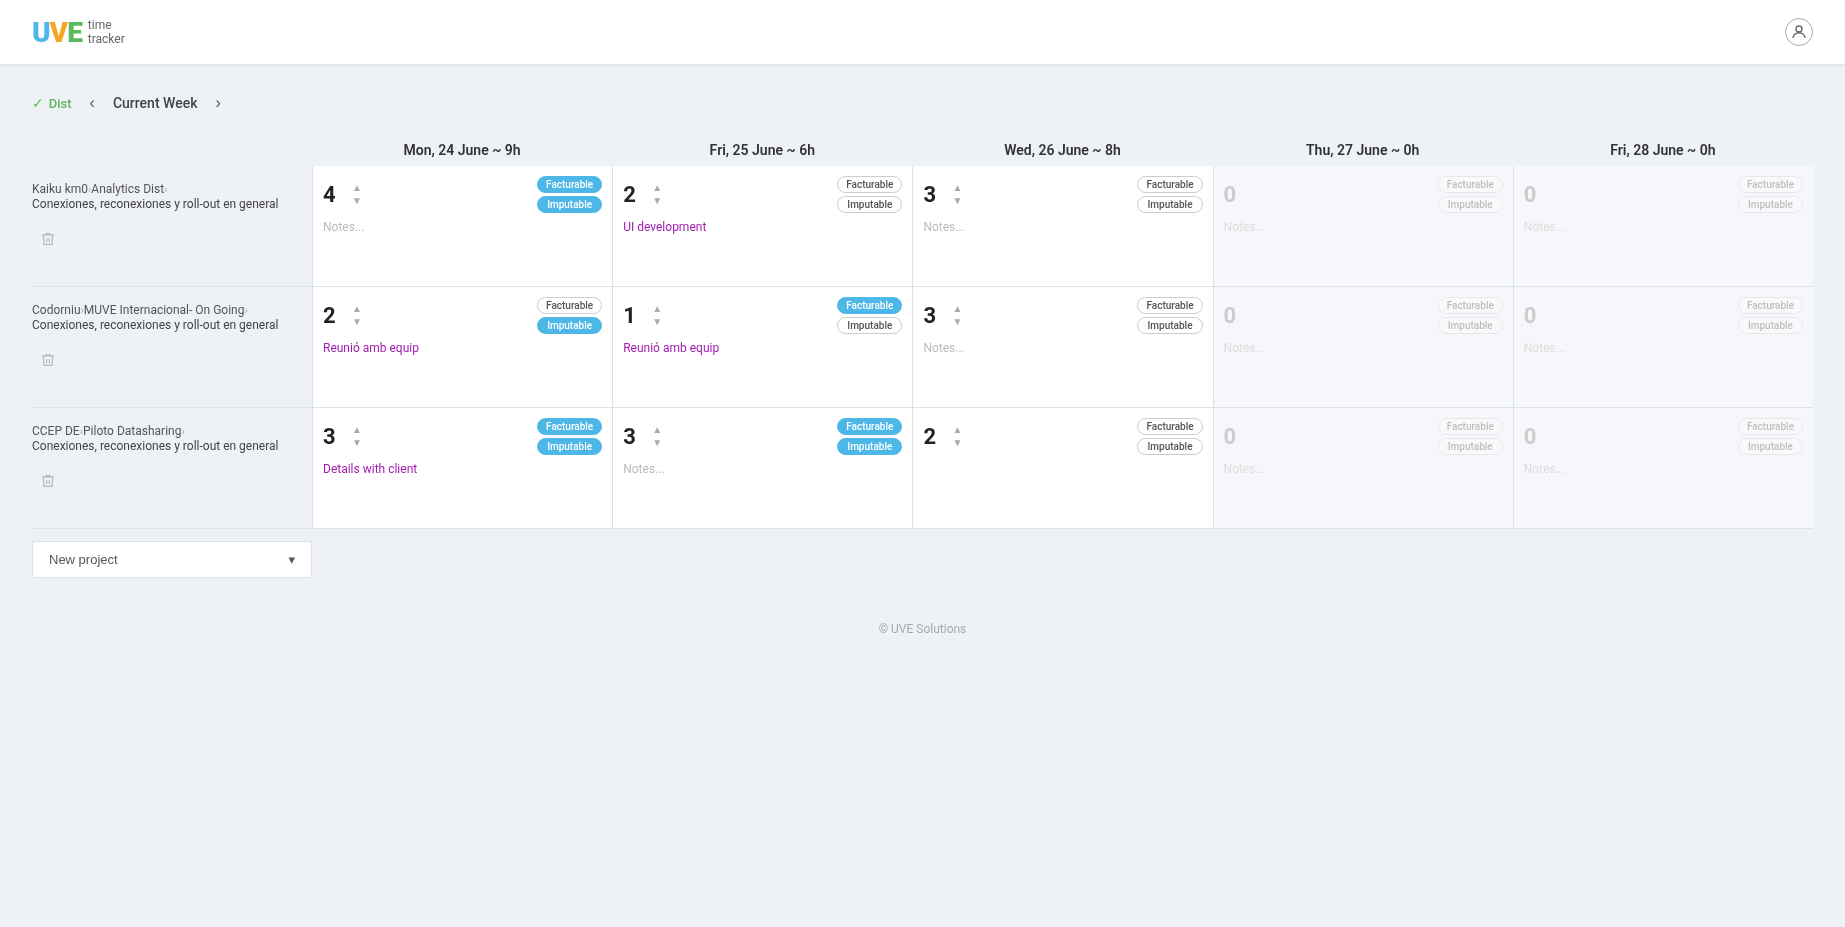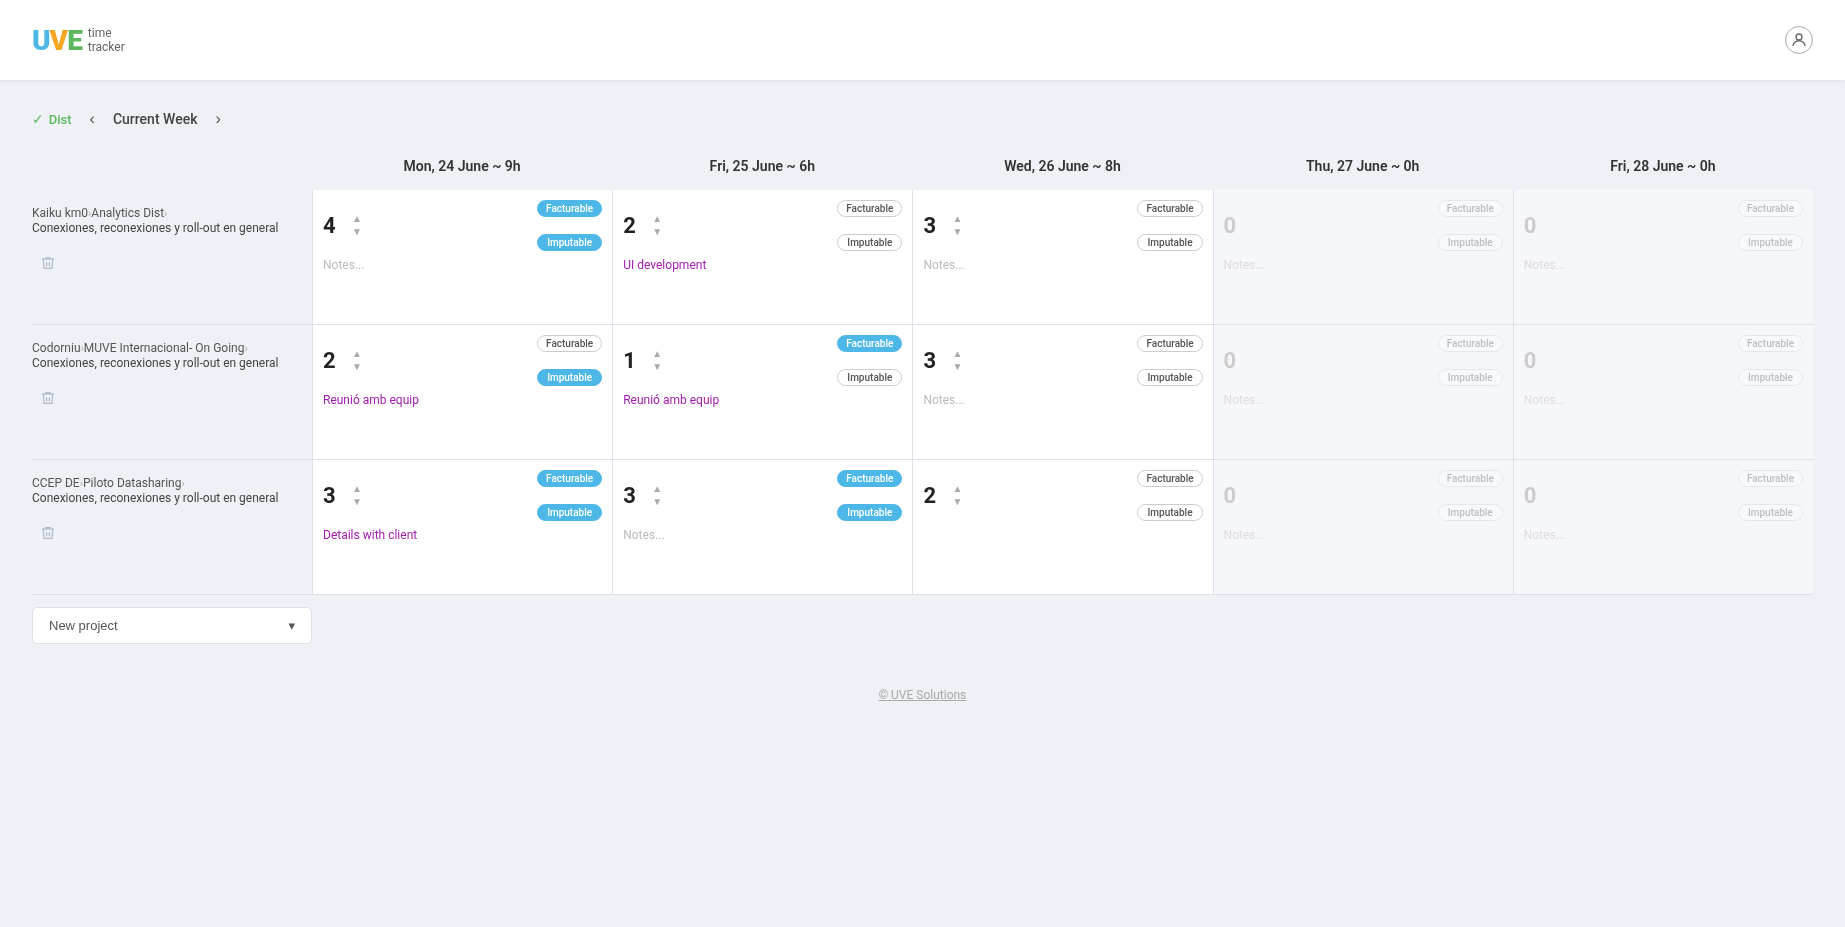--- a/index.html
+++ b/index.html
@@ -9,21 +9,21 @@
       min-height: 100vh;
       color: #333;
       font-size: 14px;
     }
     header {
       background: #fff;
       display: flex;
       align-items: center;
       justify-content: space-between;
       padding: 0 32px;
-      height: 80px;
+      height: 64px;
       box-shadow: 0 1px 3px rgba(0,0,0,0.08);
     }
     .logo {
       display: flex;
       align-items: center;
       gap: 6px;
     }
     .logo-uve {
       font-size: 28px;
       font-weight: 900;
@@ -77,21 +77,21 @@
     .week-label {
       font-size: 14px;
       color: #444;
       font-weight: 500;
     }
     .col-header {
       text-align: center;
       font-size: 14px;
       font-weight: 600;
       color: #333;
-      padding: 8px 0 16px;
+      padding: 8px 0 8px;
     }
     
     .project-info {
       padding: 16px 12px 16px 0;
       display: flex;
       flex-direction: column;
       justify-content: flex-start;
       border-bottom: 1px solid #dde2ea;
       min-height: 120px;
       position: relative;
@@ -158,21 +158,21 @@
       border: none;
       font-size: 10px;
       color: #aaa;
       cursor: pointer;
       line-height: 1;
       padding: 1px 3px;
     }
     .badges {
       display: flex;
       flex-direction: column;
-      gap: 17px;
+      gap: 3px;
       margin-left: auto;
     }
     .badge {
       font-size: 10px;
       padding: 2px 8px;
       border-radius: 12px;
       font-weight: 500;
       text-align: center;
     }
     .badge-facturable-filled {
@@ -216,36 +216,35 @@
     .day-cell.disabled .time-number { color: #ccc; }
     .day-cell.disabled .badge { opacity: 0.35; }
     .day-cell.disabled .notes-area::placeholder { color: #ddd; }
     
     .new-project-row {
       padding: 12px 0;
     }
     .new-project-btn {
       background: #fff;
       border: 1.5px solid #dde2ea;
-      border-radius: 5px;
+      border-radius: 0;
       padding: 10px 16px;
       font-size: 13px;
       color: #555;
       cursor: pointer;
       display: flex;
       align-items: center;
       justify-content: space-between;
       width: 100%;
     }
     .footer {
       text-align: center;
       color: #aaa;
       font-size: 12px;
       padding: 32px 0 16px;
-      text-decoration: underline;
     }
     
     .rows-wrapper {
       display: grid;
       grid-template-columns: 280px repeat(5, 1fr);
     }
   </style>
 </head>
 <body>
 

